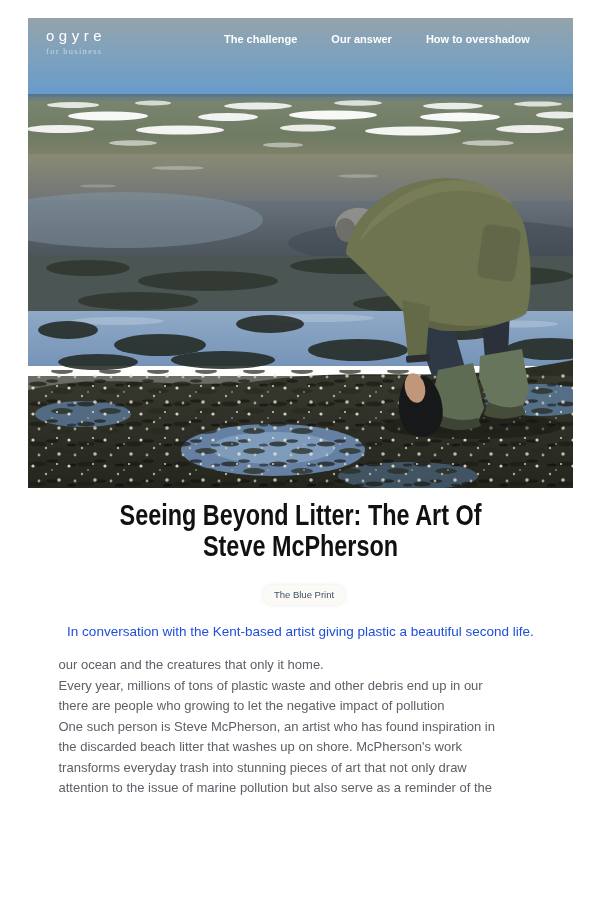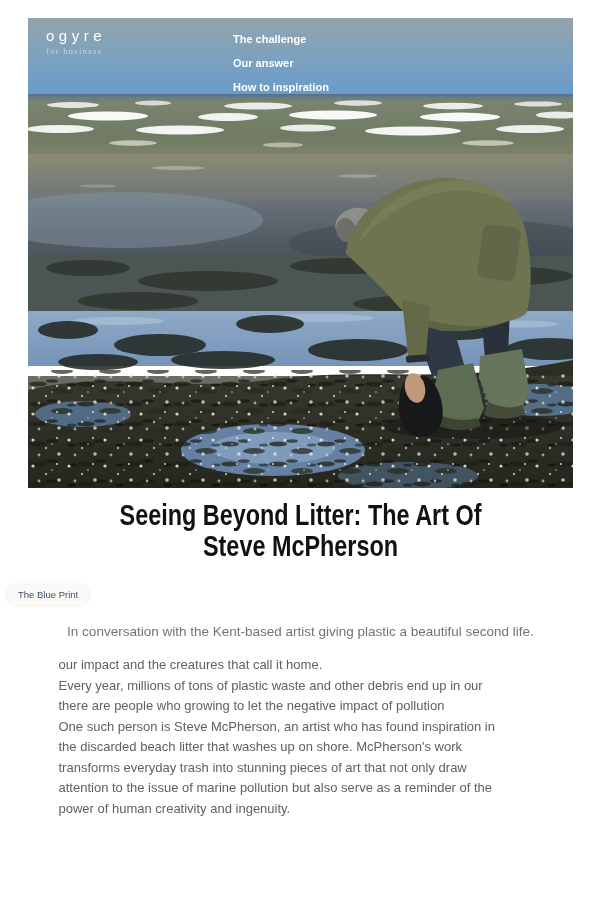--- a/index.html
+++ b/index.html
@@ -8,31 +8,31 @@
 
   
   .hero{position:relative;width:545px;height:470px;margin:18px auto 0;overflow:hidden;}
   .hero svg{display:block;}
 
   
   .site-header{position:absolute;top:0;left:0;right:0;height:60px;padding-left:44px;}
   .logo{position:absolute;left:18px;top:10px;cursor:pointer;}
   .logo-name{color:#ffffff;font-size:15px;font-weight:400;letter-spacing:4.5px;line-height:16px;}
   .logo-tagline{color:rgba(255,255,255,0.55);font-size:8.5px;letter-spacing:1.3px;margin-top:2px;font-family:Liberation Serif, serif;}
-  .main-nav{position:absolute;left:205px;top:15px;display:flex;gap:12px;flex-direction:column;}
+  .main-nav{position:absolute;left:196px;top:15px;display:flex;gap:34px;}
   .nav-item{color:#ffffff;font-size:11px;font-weight:700;line-height:12px;cursor:pointer;white-space:nowrap;}
 
   
   .article-title{margin:11px 0 0;text-align:center;color:#111111;font-size:30px;line-height:31px;
                  font-weight:800;transform:scaleX(0.78);transform-origin:50% 50%;letter-spacing:0;}
   .article-title span{display:block;}
-  .badge-row{display:flex;margin-top:24px;margin-left:7px;}
+  .badge-row{display:flex;justify-content:center;margin-top:24px;margin-left:7px;}
   .badge{background:#fbfaf5;color:#41506a;font-size:9.5px;font-weight:500;line-height:10px;
          padding:5px 11px;border-radius:11px;box-shadow:0 0 4px rgba(60,70,90,0.12);cursor:pointer;}
-  .subtitle{width:500px;margin:17px auto 0;text-align:center;color:#737373;font-size:13.5px;line-height:20px;}
+  .subtitle{width:500px;margin:17px auto 0;text-align:center;color:#1d4ed8;font-size:13.5px;line-height:20px;}
   .article-body{width:484px;margin:13px auto 0;color:#5c6167;font-size:13px;line-height:20.5px;}
   .body-line{white-space:nowrap;}
 </style>
 </head>
 <body>
 
 <div class="page">
 
   <div class="hero">
     <svg viewBox="0 0 545 470" width="545" height="470" xmlns="http://www.w3.org/2000/svg">
@@ -186,40 +186,39 @@
     </svg>
 
     <div class="site-header">
       <div class="logo">
         <div class="logo-name">ogyre</div>
         <div class="logo-tagline">for business</div>
       </div>
       <div class="main-nav">
         <div class="nav-item">The challenge</div>
         <div class="nav-item">Our answer</div>
-        <div class="nav-item">How to inspiration</div>
+        <div class="nav-item">How to overshadow</div>
       </div>
     </div>
   </div>
 
   <h1 class="article-title">
     <span>Seeing Beyond Litter: The Art Of</span>
     <span>Steve McPherson</span>
   </h1>
 
   <div class="badge-row">
     <span class="badge">The Blue Print</span>
   </div>
 
   <div class="subtitle">In conversation with the Kent-based artist giving plastic a beautiful second life.</div>
 
   <div class="article-body">
-    <div class="body-line">our impact and the creatures that call it home.</div>
+    <div class="body-line">our ocean and the creatures that only it home.</div>
     <div class="body-line">Every year, millions of tons of plastic waste and other debris end up in our</div>
     <div class="body-line">there are people who growing to let the negative impact of pollution</div>
     <div class="body-line">One such person is Steve McPherson, an artist who has found inspiration in</div>
     <div class="body-line">the discarded beach litter that washes up on shore. McPherson's work</div>
     <div class="body-line">transforms everyday trash into stunning pieces of art that not only draw</div>
     <div class="body-line">attention to the issue of marine pollution but also serve as a reminder of the</div>
-    <div class="body-line">power of human creativity and ingenuity.</div>
   </div>
 
 </div>
 
 </body></html>

